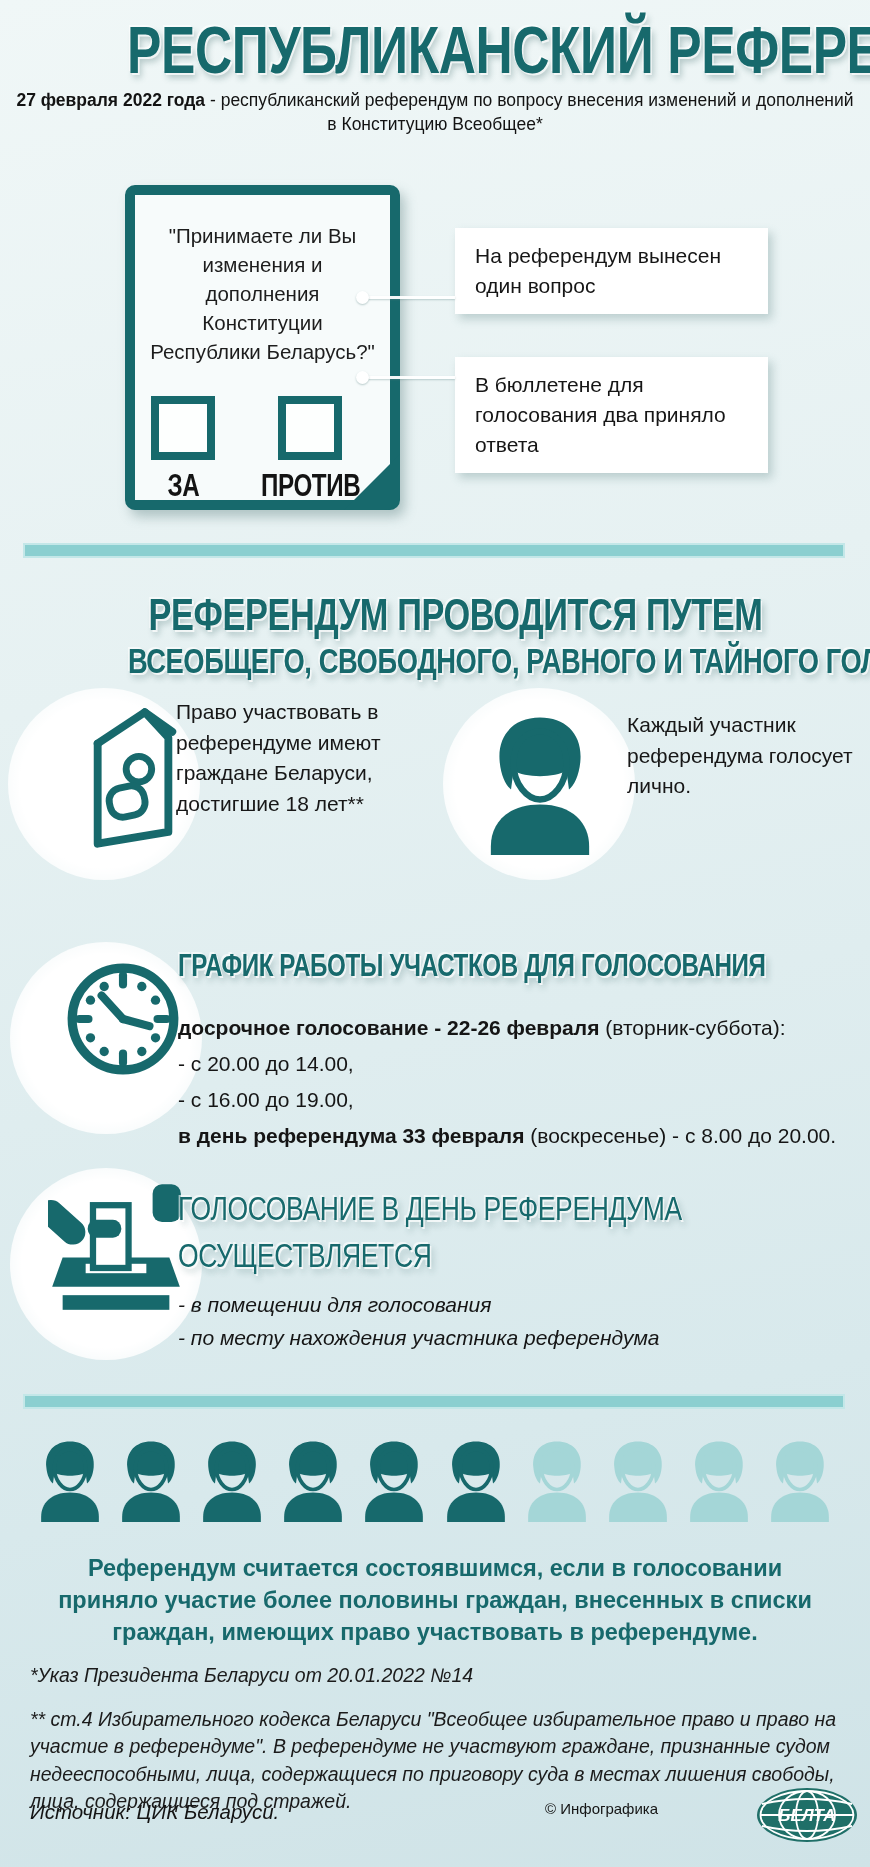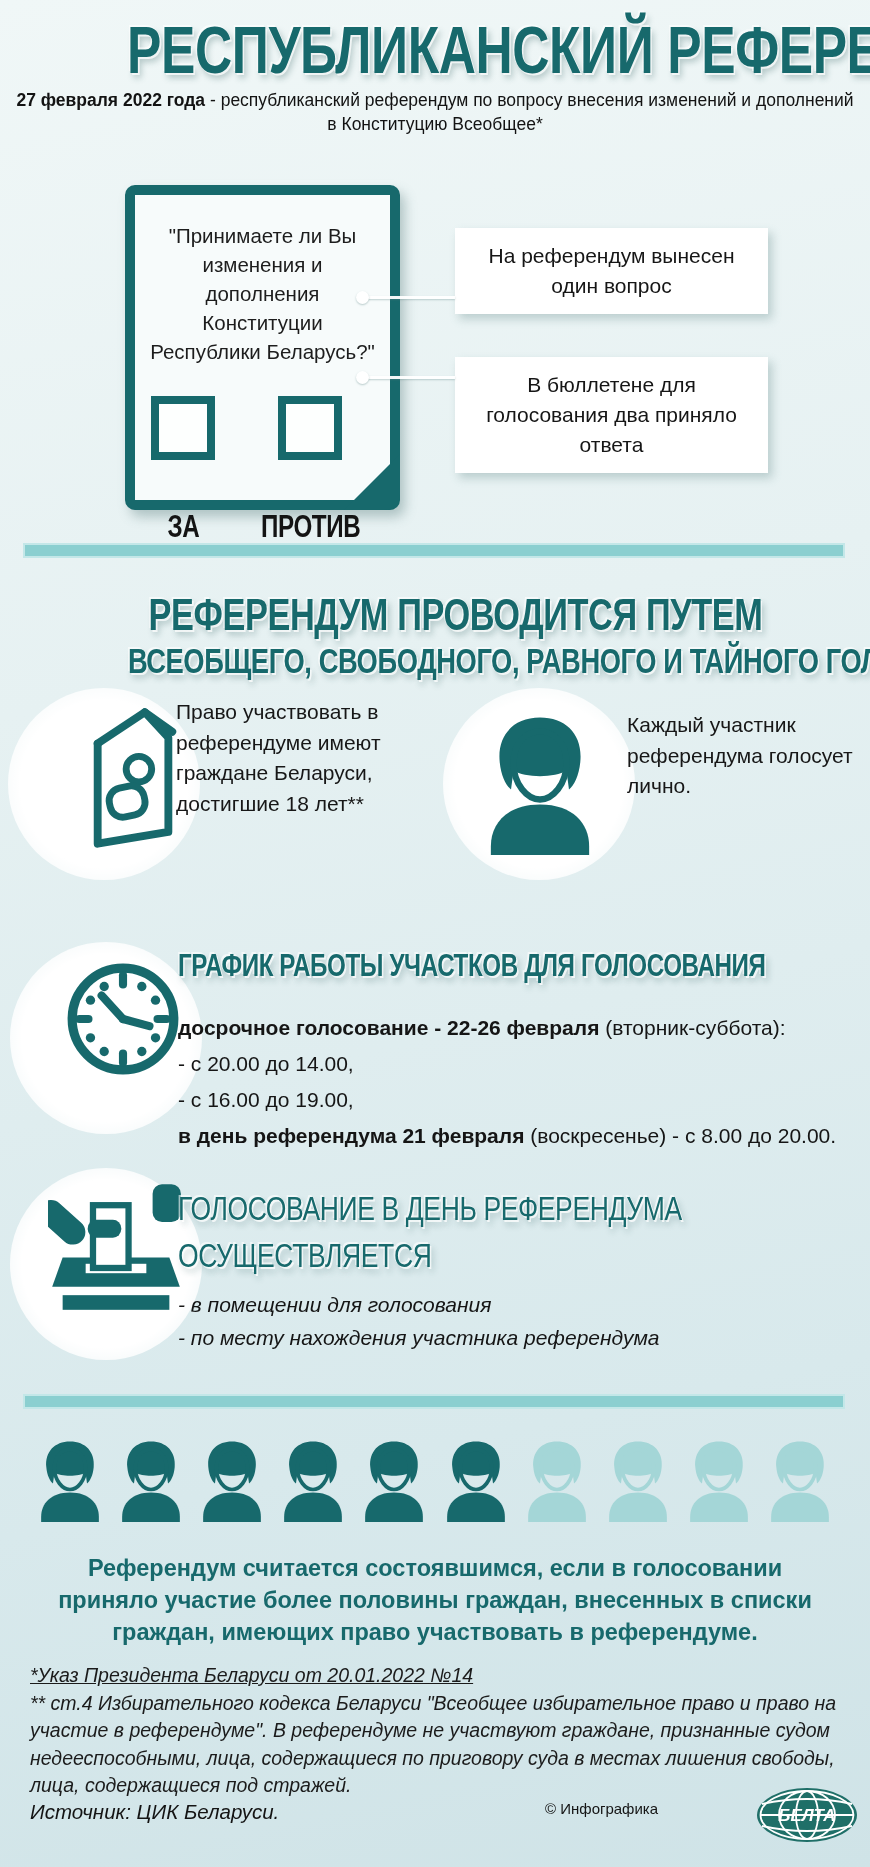--- a/index.html
+++ b/index.html
@@ -13,29 +13,29 @@
   .glow{text-shadow:2px 2px 0 rgba(255,255,255,.75),-2px -2px 0 rgba(255,255,255,.6),4px 5px 7px rgba(30,80,80,.28);}
   
   #title{top:12px;left:0;width:870px;text-align:center;font-size:66px;font-weight:bold;}
   #subtitle{top:88px;left:0;width:870px;text-align:center;font-size:17.5px;color:#131313;line-height:24px;}
   
   #ballot{top:185px;left:125px;width:255px;height:305px;background:#f7fbfb;border:10px solid #17696c;
     border-radius:10px;box-shadow:5px 7px 12px rgba(70,110,110,.35);}
   #ballot .fold{position:absolute;right:-10px;bottom:-10px;}
   #question{margin:26px 14px 0;text-align:center;font-size:20.5px;line-height:29px;color:#1d1d1d;font-weight:500;}
   #vote-row{display:flex;justify-content:space-around;margin-top:30px;}
-  .vote-col{display:flex;flex-direction:column;align-items:center;gap:41px;}
+  .vote-col{display:flex;flex-direction:column;align-items:center;}
   .checkbox{width:48px;height:48px;border:8px solid #17696c;background:#fdfffe;}
   .vote-label{margin-top:8px;font-size:31px;font-weight:bold;color:#141414;}
   
   .connector{height:3px;background:rgba(255,255,255,.95);z-index:5;box-shadow:0 1px 2px rgba(90,130,130,.35);}
   .connector .dot{position:absolute;left:-9px;top:-5px;width:13px;height:13px;border-radius:50%;
     background:#fff;box-shadow:0 1px 2px rgba(90,130,130,.4);}
   .callout{left:455px;width:273px;min-height:57px;background:#fff;box-shadow:4px 5px 9px rgba(90,130,130,.33);
-    padding:13px 20px;display:flex;align-items:center;font-size:21px;line-height:30px;color:#161616;text-align:center;}
+    padding:13px 20px;display:flex;align-items:center;font-size:21px;line-height:30px;color:#161616;}
   
   .divider{left:23px;width:818px;height:11px;background:#8bcfd0;border:2px solid #c3e7e8;}
   
   #principles-h{top:590px;left:0;width:870px;text-align:center;font-weight:bold;}
   #principles-h .l1{font-size:44px;line-height:50px;margin-left:40px;}
   #principles-h .l2{font-size:35px;line-height:42px;}
   .circle{border-radius:50%;background:radial-gradient(circle,#ffffff 62%,rgba(255,255,255,.25) 100%);}
   .item-text{font-size:21px;line-height:30.5px;color:#171717;}
   
   #schedule-h{top:948px;left:178px;font-size:31px;font-weight:bold;}
@@ -45,21 +45,21 @@
   #vday-h{top:1185px;left:178px;font-size:34px;font-weight:normal;line-height:47px;}
   #vday-body{top:1288px;left:178px;width:640px;font-size:21px;line-height:33px;color:#151515;font-style:italic;}
   
   #turnout-row{top:1438px;left:33px;width:804px;display:flex;justify-content:space-between;}
   .person{width:74px;height:86px;}
   .person svg{width:100%;height:100%;}
   .person-dark{color:#17696c;}
   .person-light{color:#a4d6d7;}
   #statement{top:1552px;left:55px;width:760px;text-align:center;font-size:23.5px;font-weight:bold;line-height:32px;}
   #footnotes{top:1662px;left:30px;width:815px;font-style:italic;font-size:19.5px;line-height:27.5px;color:#1b1b1b;}
-  #footnotes .fn1{margin-bottom:0;text-decoration:underline;}
+  #footnotes .fn1{margin-bottom:16px;}
   
   #source{top:1800px;left:30px;font-size:20.5px;color:#141414;font-style:italic;}
   #copyright{top:1800px;left:545px;width:200px;text-align:left;font-size:15px;color:#141414;}
   #belta-logo{top:1787px;left:756px;width:102px;height:56px;}
   svg{display:block;}
 </style>
 </head>
 <body>
 
 <div id="stage">
@@ -145,21 +145,21 @@
     <g stroke="currentColor" stroke-width="8" stroke-linecap="round">
       <path d="M60 60 L39 37"></path>
         <path d="M60 60 L86 67"></path>
     </g>
   </svg>
   <div id="schedule-h" class="abs teal glow"><span class="cond cond-l">ГРАФИК РАБОТЫ УЧАСТКОВ ДЛЯ ГОЛОСОВАНИЯ</span></div>
   <div id="schedule-body" class="abs">
     <div><b>досрочное голосование - 22-26 февраля</b><span> (вторник-суббота):</span></div>
     <div>- с 20.00 до 14.00,</div>
     <div>- с 16.00 до 19.00,</div>
-    <div><b>в день референдума 21 февраля</b><span> (воскресенье) - с 8.00 до 20.00.</span></div>
+    <div><b>в день референдума 33 февраля</b><span> (воскресенье) - с 8.00 до 20.00.</span></div>
   </div>
 
   <div class="abs circle" style="left:10px;top:1168px;width:192px;height:192px;"></div>
   <svg class="abs teal" style="left:48px;top:1178px;" width="136" height="136" viewBox="0 0 130 130">
     <g fill="currentColor">
       <rect x="100" y="6" width="27" height="36" rx="9"></rect>
       <rect x="2" y="16" width="52" height="24" rx="12" transform="rotate(42 2 16)"></rect>
       <path d="M14 76 H116 L126 104 H4 Z"></path>
       <rect x="14" y="112" width="102" height="14"></rect>
     </g>

